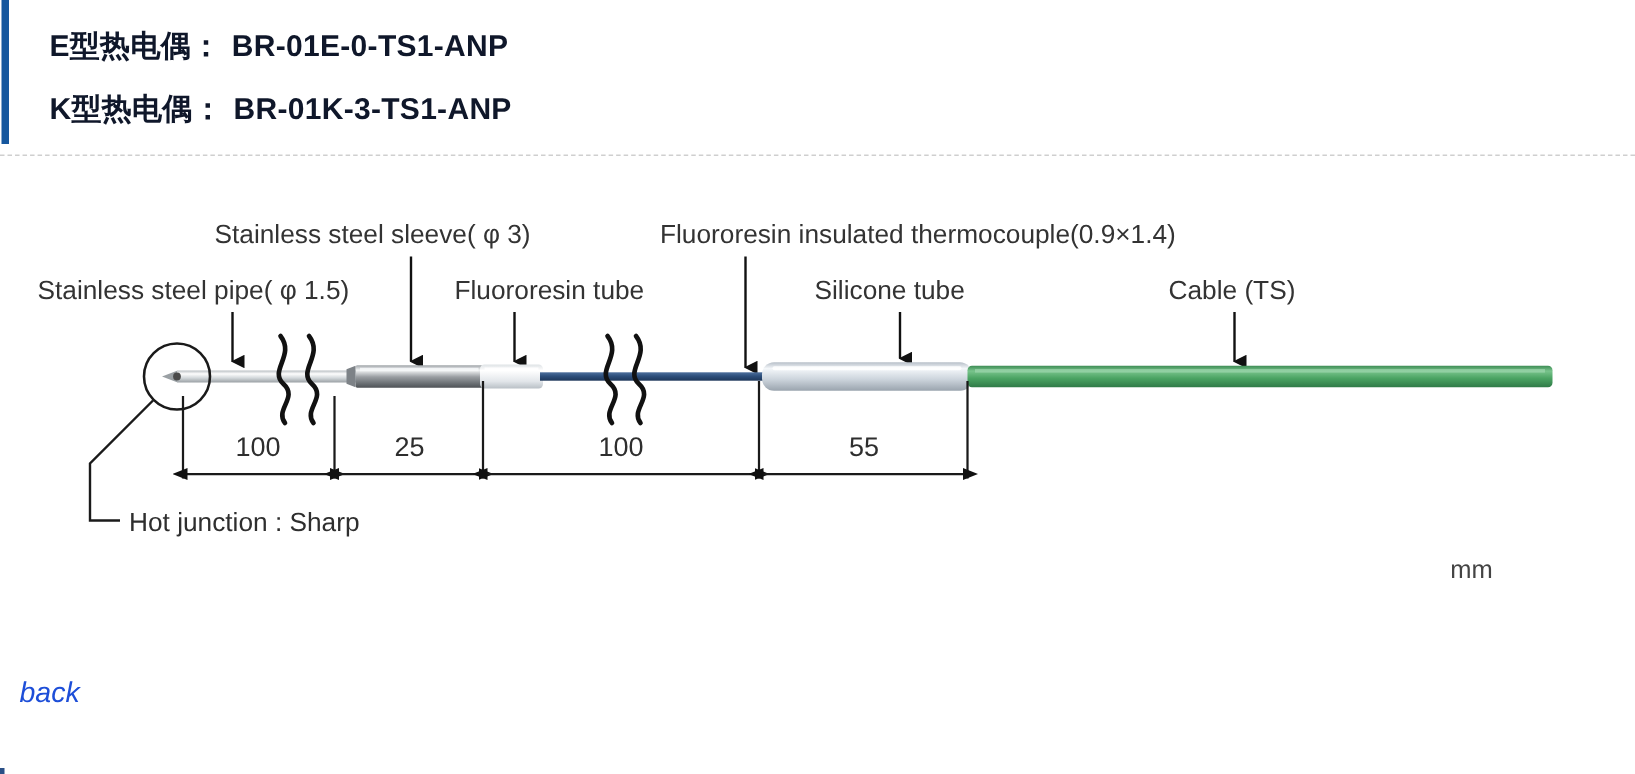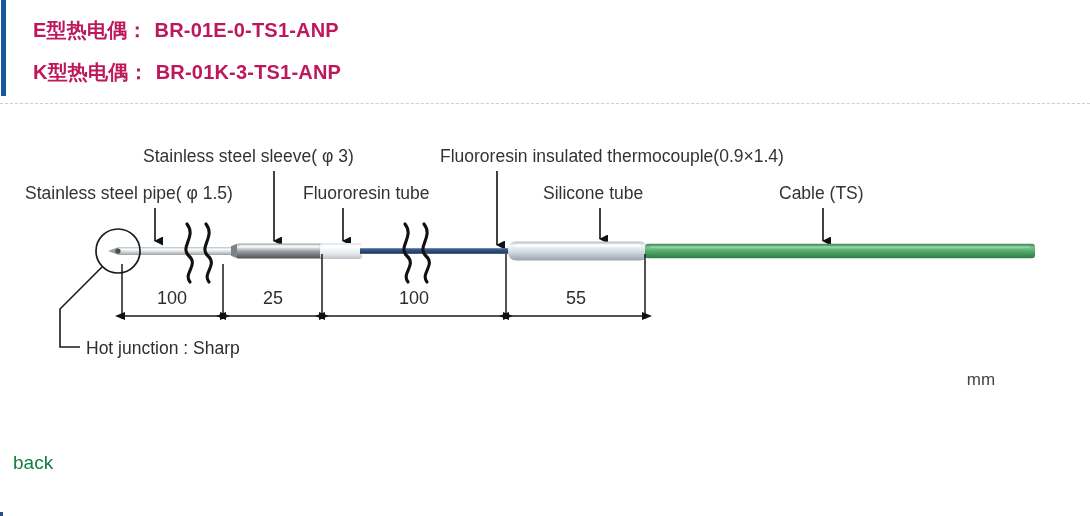--- a/index.html
+++ b/index.html
@@ -32,21 +32,21 @@
     left: 1px; top: 0;
     width: 5px; height: 96px;
     background: #15579e;
   }
   .header-line {
     position: absolute;
     left: 33px;
     font-size: 20px;
     font-weight: bold;
     letter-spacing: 0.2px;
-    color: #be185d;
+    color: #0f172a;
     white-space: nowrap;
   }
   #header-line-e { top: 17px; }
   #header-line-k { top: 59px; }
   .hdr-label { font-weight: bold; }
   .hdr-code  { font-weight: bold; margin-left: 7px; }
 
   #header-divider {
     position: absolute;
     left: 0; top: 103px;
@@ -82,23 +82,24 @@
     font-family: "Liberation Sans", "DejaVu Sans", sans-serif;
     font-size: 17.5px;
     fill: #2e2e2e;
   }
 
   
   #back-link {
     position: absolute;
     left: 13px; top: 452px;
     font-size: 19px;
-    color: #15803d;
+    color: #1d4ed8;
     text-decoration: none;
     cursor: pointer;
+    font-style: italic;
   }
 
   #footer-mark {
     position: absolute;
     left: 0px; top: 512px;
     width: 3px; height: 4px;
     background: #2a4f86;
   }
 </style>
 </head>

